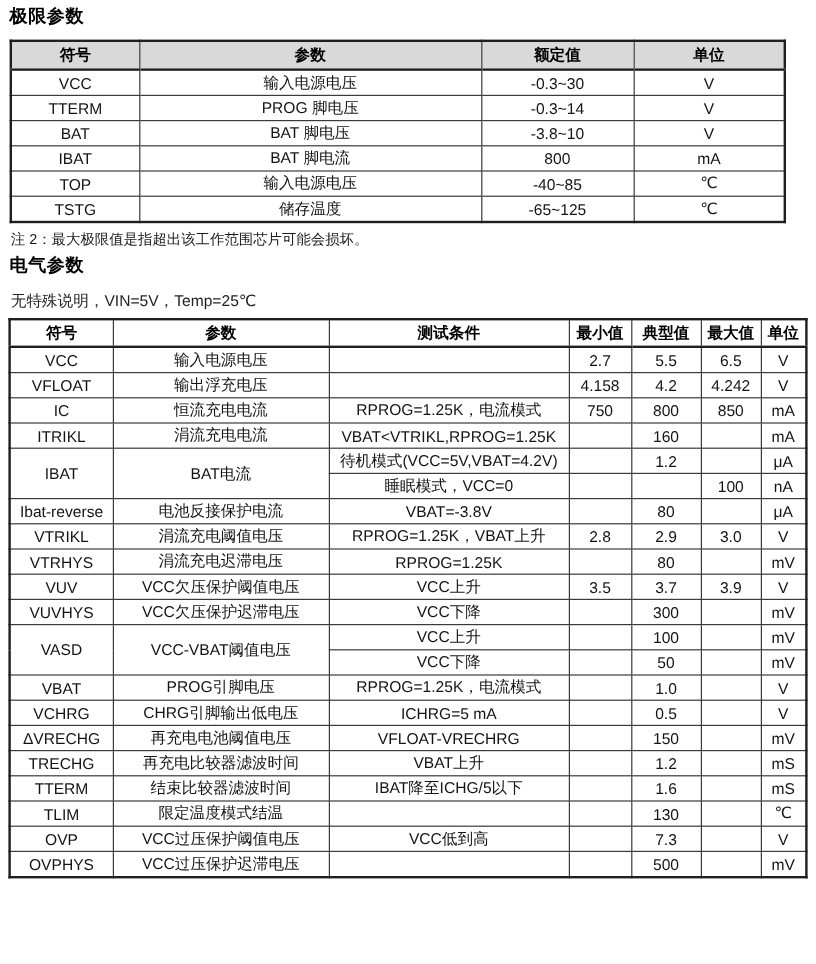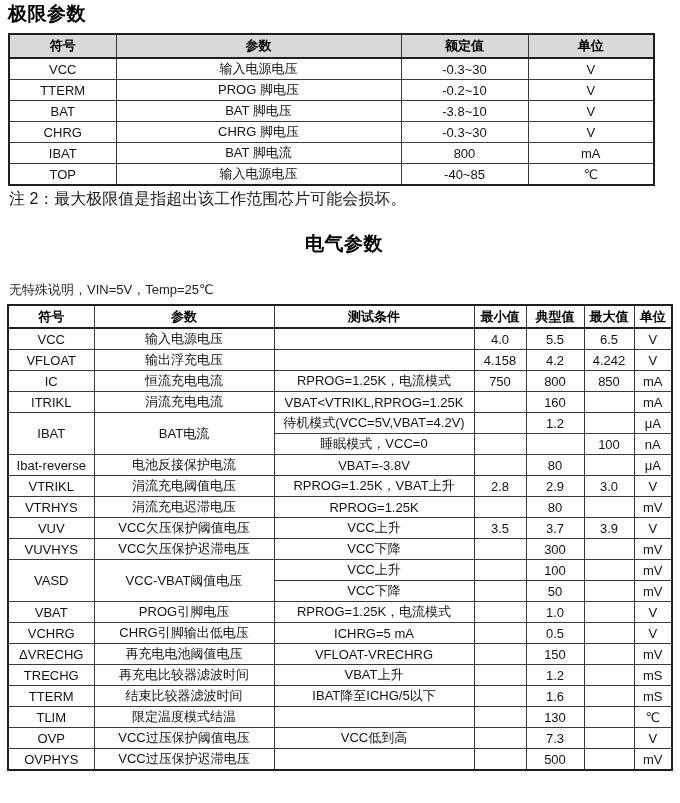--- a/index.html
+++ b/index.html
@@ -4,35 +4,35 @@
 <style>
   html,body{margin:0;padding:0;background:#ffffff;}
   body{
     width:680px;height:803px;overflow:hidden;
     font-family:"Liberation Sans","DejaVu Sans",sans-serif;
     color:#141414;
     -webkit-font-smoothing:antialiased;
   }
   .sec-title{
     font-weight:bold;
-    font-size:19px;
+    font-size:15px;
     line-height:20px;
     margin:4px 0 9px 8px;
     color:#000;
     letter-spacing:0.5px;
   }
-  .sec-title.second{margin-top:28px;margin-bottom:0;text-align:center;}
+  .sec-title.second{margin-top:6px;margin-bottom:0;}
   .subtitle{
     font-size:13px;
     line-height:15px;
-    margin:28px 0 7px 9px;
+    margin:11px 0 7px 9px;
     color:#222;
   }
   .note{
-    font-size:16px;
+    font-size:12px;
     line-height:14px;
     margin:6px 0 0 9px;
     color:#1a1a1a;
   }
   table{
     border-collapse:collapse;
     table-layout:fixed;
     border:2px solid #1f1f1f;
   }
   th,td{
@@ -77,45 +77,45 @@
   <tbody id="t1-body">
       <tr>
         <td>VCC</td>
         <td>输入电源电压</td>
         <td>-0.3~30</td>
         <td>V</td>
       </tr>
       <tr>
         <td>TTERM</td>
         <td>PROG 脚电压</td>
-        <td>-0.2~10</td>
+        <td>-0.3~14</td>
         <td>V</td>
       </tr>
       <tr>
         <td>BAT</td>
         <td>BAT 脚电压</td>
         <td>-3.8~10</td>
-        <td>V</td>
-      </tr>
-      <tr>
-        <td>CHRG</td>
-        <td>CHRG 脚电压</td>
-        <td>-0.3~30</td>
         <td>V</td>
       </tr>
       <tr>
         <td>IBAT</td>
         <td>BAT 脚电流</td>
         <td>800</td>
         <td>mA</td>
       </tr>
       <tr>
         <td>TOP</td>
         <td>输入电源电压</td>
         <td>-40~85</td>
+        <td>℃</td>
+      </tr>
+      <tr>
+        <td>TSTG</td>
+        <td>储存温度</td>
+        <td>-65~125</td>
         <td>℃</td>
       </tr>
     </tbody>
 </table>
 
 <div class="note">注 2：最大极限值是指超出该工作范围芯片可能会损坏。</div>
 
 <div class="sec-title second">电气参数</div>
 
 <div class="subtitle">无特殊说明，VIN=5V，Temp=25℃</div>
@@ -139,21 +139,21 @@
         <th>典型值</th>
         <th>最大值</th>
         <th>单位</th>
       </tr>
   </thead>
   <tbody id="t2-body">
       <tr>
         <td>VCC</td>
         <td>输入电源电压</td>
         <td></td>
-        <td>4.0</td>
+        <td>2.7</td>
         <td>5.5</td>
         <td>6.5</td>
         <td>V</td>
       </tr>
       <tr>
         <td>VFLOAT</td>
         <td>输出浮充电压</td>
         <td></td>
         <td>4.158</td>
         <td>4.2</td>

